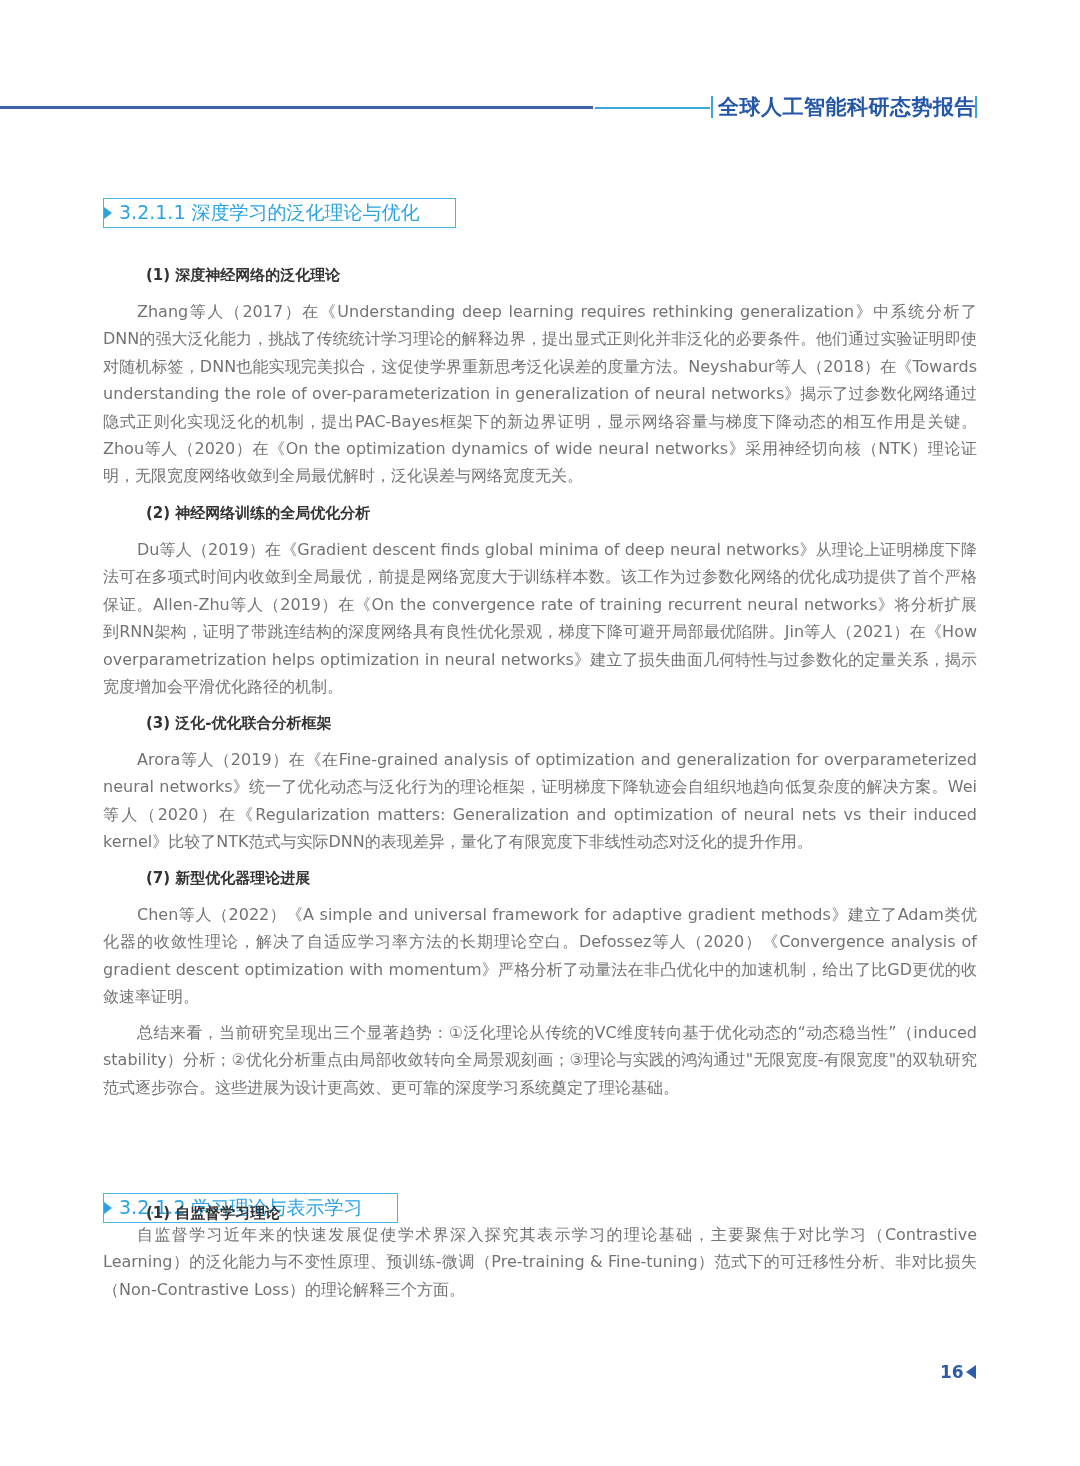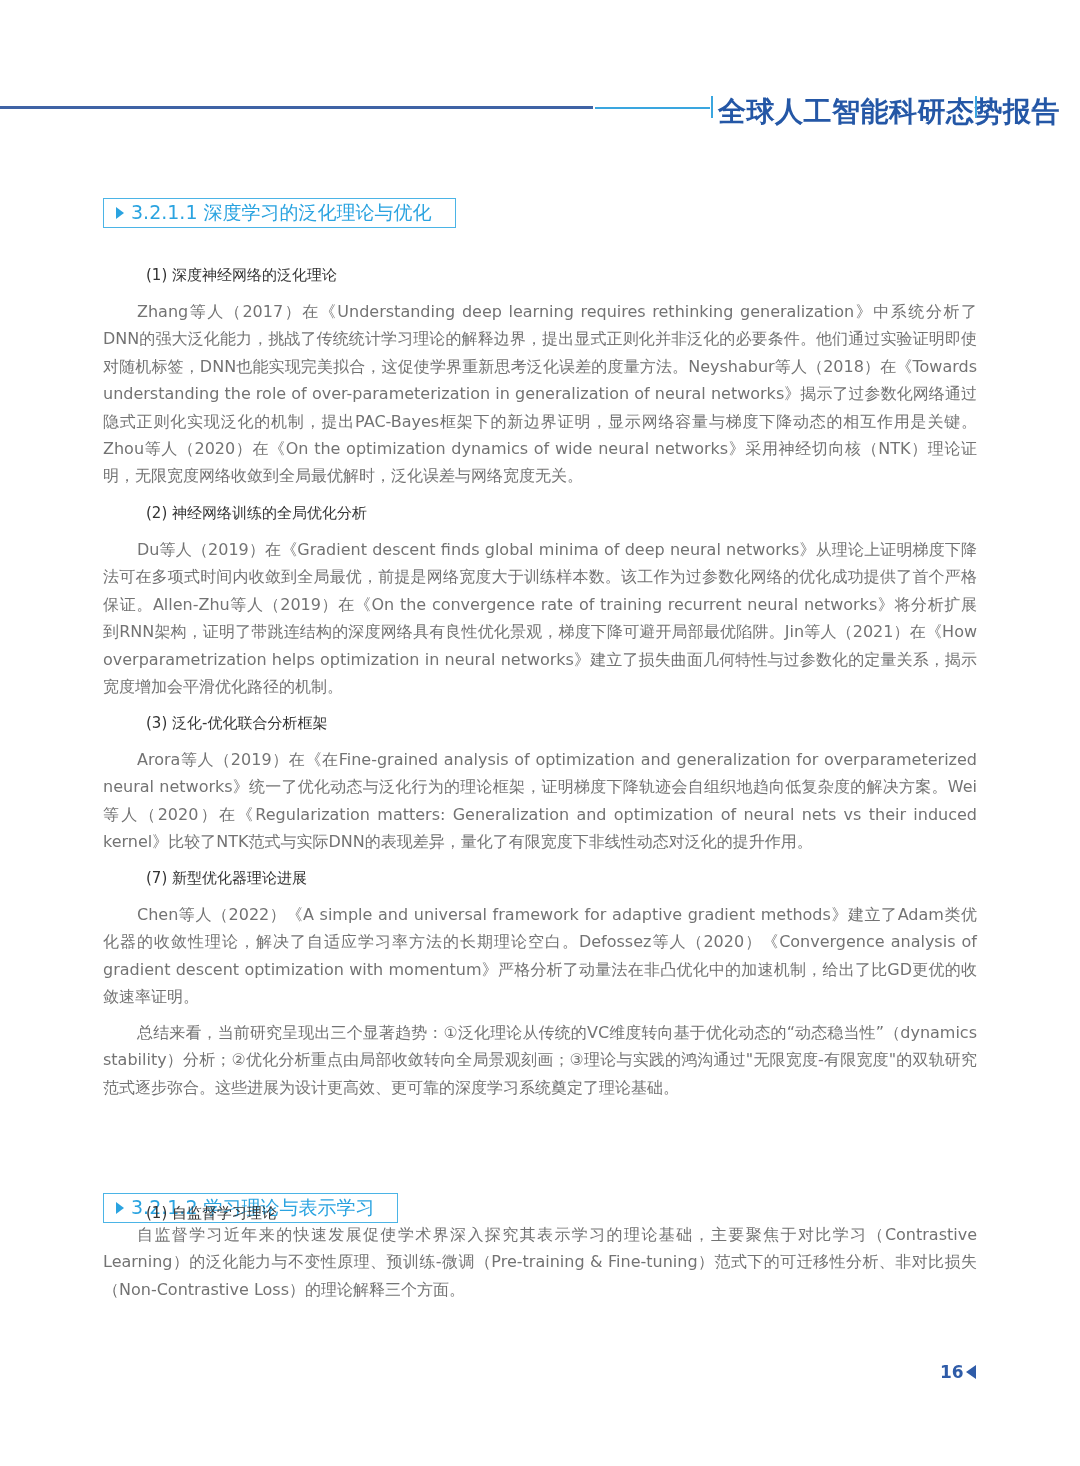--- a/index.html
+++ b/index.html
@@ -16,34 +16,34 @@
     position: absolute; left: 595px; top: 107px; width: 115px; height: 2px;
     background: #3aa6df;
   }
   .header-bar-left {
     position: absolute; left: 711px; top: 96px; width: 2px; height: 22px; background: #3aa6df;
   }
   .header-bar-right {
     position: absolute; left: 975px; top: 96px; width: 2px; height: 22px; background: #3aa6df;
   }
   .header-title {
-    position: absolute; left: 718px; top: 93px; font-size: 28px; font-weight: bold;
+    position: absolute; left: 718px; top: 93px; font-size: 21px; font-weight: bold;
     color: #2457a6; letter-spacing: 0.5px; white-space: nowrap;
   }
   .section-box {
     position: absolute; left: 103px; border: 1.5px solid #4bb4e6;
-    height: 30px; display: flex; align-items: center; padding-left: 12px;
+    height: 30px; display: flex; align-items: center; 
     box-sizing: border-box; color: #2aa3e0; font-size: 19px; white-space: nowrap;
   }
   .section-box .tri {
     width: 0; height: 0; border-top: 6px solid transparent; border-bottom: 6px solid transparent;
     border-left: 8px solid #2aa3e0; margin-right: 7px;
   }
   .sub-head {
-    position: absolute; left: 146px; font-size: 15px; font-weight: normal; color: #333;
+    position: absolute; left: 146px; font-size: 15px; font-weight: bold; color: #333;
     white-space: nowrap;
     text-align: center;
   }
   .para {
     position: absolute; left: 103px; width: 874px; font-size: 16px; line-height: 27.4px;
     text-align: justify; text-indent: 34px; color: #737373;
   }
   .page-num {
     position: absolute; left: 940px; top: 1362px; font-size: 17px; font-weight: bold; color: #2f5ca8;
     display: flex; align-items: center;
@@ -73,21 +73,21 @@
 
 <div class="sub-head" style="top:504px;">(2) 神经网络训练的全局优化分析</div>
 <div class="para" style="top:536px;">Du等人（2019）在《Gradient descent finds global minima of deep neural networks》从理论上证明梯度下降法可在多项式时间内收敛到全局最优，前提是网络宽度大于训练样本数。该工作为过参数化网络的优化成功提供了首个严格保证。Allen-Zhu等人（2019）在《On the convergence rate of training recurrent neural networks》将分析扩展到RNN架构，证明了带跳连结构的深度网络具有良性优化景观，梯度下降可避开局部最优陷阱。Jin等人（2021）在《How overparametrization helps optimization in neural networks》建立了损失曲面几何特性与过参数化的定量关系，揭示宽度增加会平滑优化路径的机制。</div>
 
 <div class="sub-head" style="top:714px;">(3) 泛化-优化联合分析框架</div>
 <div class="para" style="top:746px;">Arora等人（2019）在《在Fine-grained analysis of optimization and generalization for overparameterized neural networks》统一了优化动态与泛化行为的理论框架，证明梯度下降轨迹会自组织地趋向低复杂度的解决方案。Wei等人（2020）在《Regularization matters: Generalization and optimization of neural nets vs their induced kernel》比较了NTK范式与实际DNN的表现差异，量化了有限宽度下非线性动态对泛化的提升作用。</div>
 
 <div class="sub-head" style="top:869px;">(7) 新型优化器理论进展</div>
 <div class="para" style="top:901px;">Chen等人（2022）《A simple and universal framework for adaptive gradient methods》建立了Adam类优化器的收敛性理论，解决了自适应学习率方法的长期理论空白。Defossez等人（2020）《Convergence analysis of gradient descent optimization with momentum》严格分析了动量法在非凸优化中的加速机制，给出了比GD更优的收敛速率证明。</div>
 
-<div class="para" style="top:1019px;">总结来看，当前研究呈现出三个显著趋势：①泛化理论从传统的VC维度转向基于优化动态的“动态稳当性”（dynamics stability）分析；②优化分析重点由局部收敛转向全局景观刻画；③理论与实践的鸿沟通过"无限宽度-有限宽度"的双轨研究范式逐步弥合。这些进展为设计更高效、更可靠的深度学习系统奠定了理论基础。</div>
+<div class="para" style="top:1019px;">总结来看，当前研究呈现出三个显著趋势：①泛化理论从传统的VC维度转向基于优化动态的“动态稳当性”（induced stability）分析；②优化分析重点由局部收敛转向全局景观刻画；③理论与实践的鸿沟通过"无限宽度-有限宽度"的双轨研究范式逐步弥合。这些进展为设计更高效、更可靠的深度学习系统奠定了理论基础。</div>
 
 <div class="section-box" style="top:1193px; width:295px;">
   <span class="tri"></span>
   <span>3.2.1.2 学习理论与表示学习</span>
 </div>
 
 <div class="sub-head" style="top:1184px;margin-top:20px;">(1)  自监督学习理论</div>
 <div class="para" style="top:1221px;">自监督学习近年来的快速发展促使学术界深入探究其表示学习的理论基础，主要聚焦于对比学习（Contrastive Learning）的泛化能力与不变性原理、预训练-微调（Pre-training &amp; Fine-tuning）范式下的可迁移性分析、非对比损失（Non-Contrastive Loss）的理论解释三个方面。</div>
 
 <div class="page-num">

